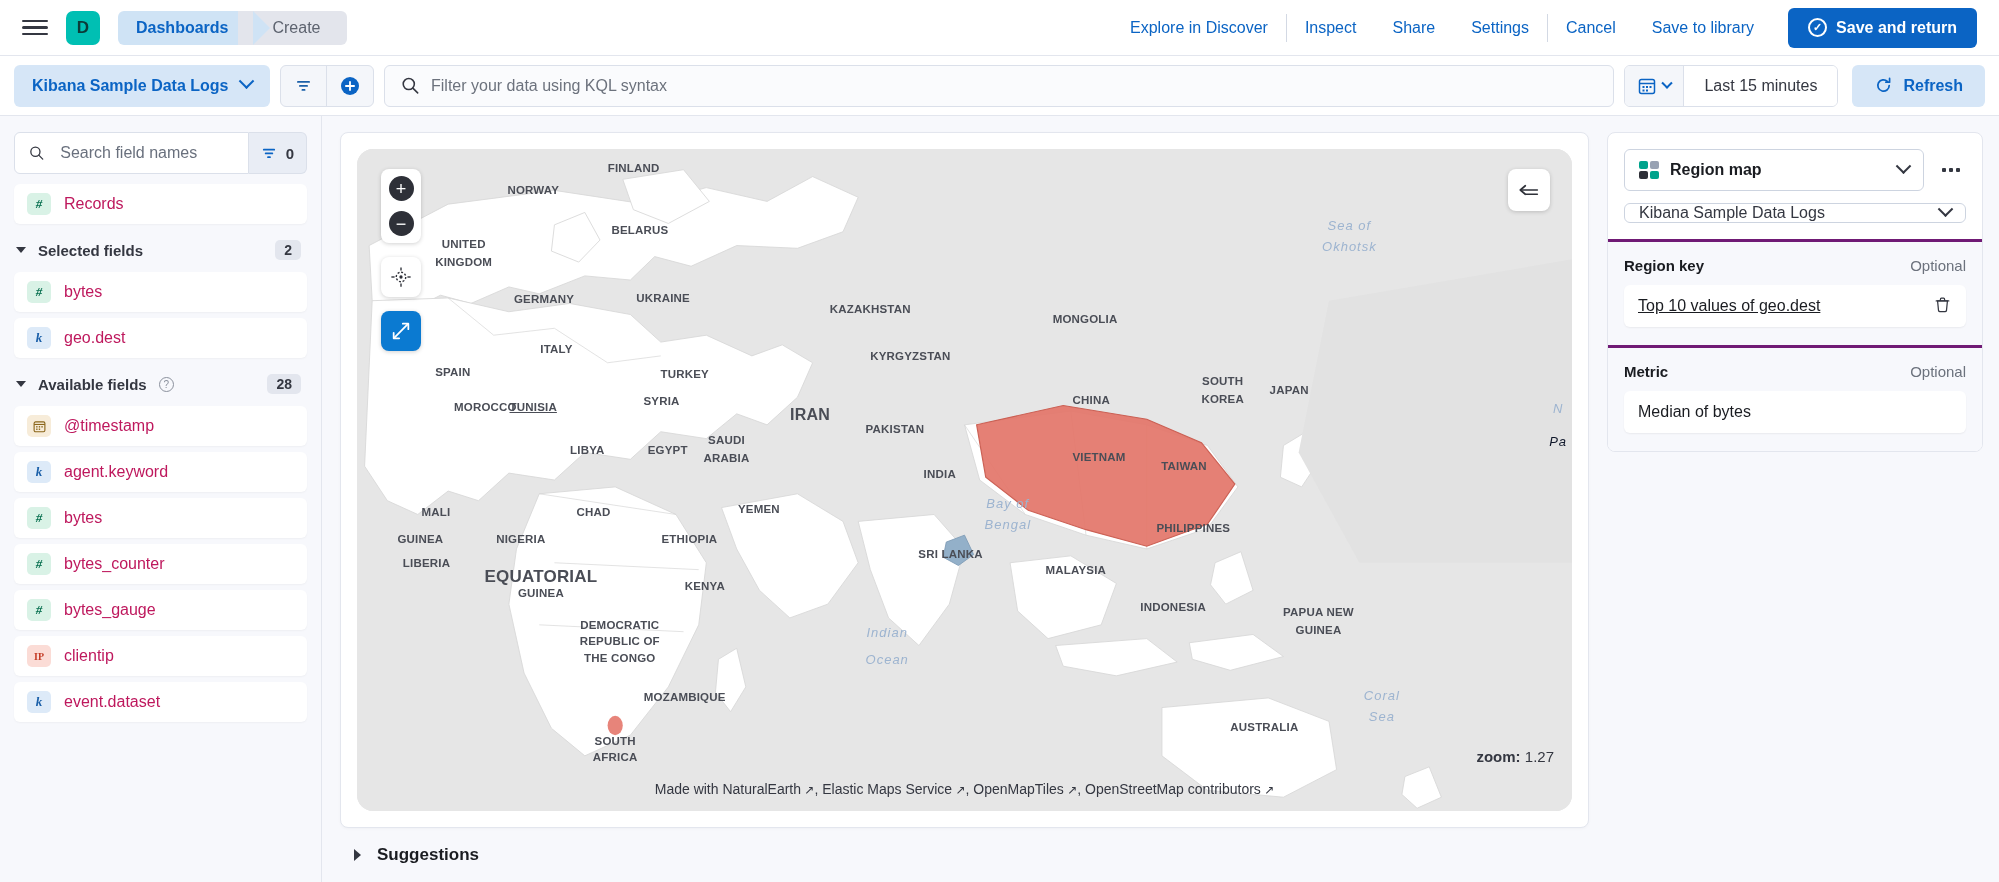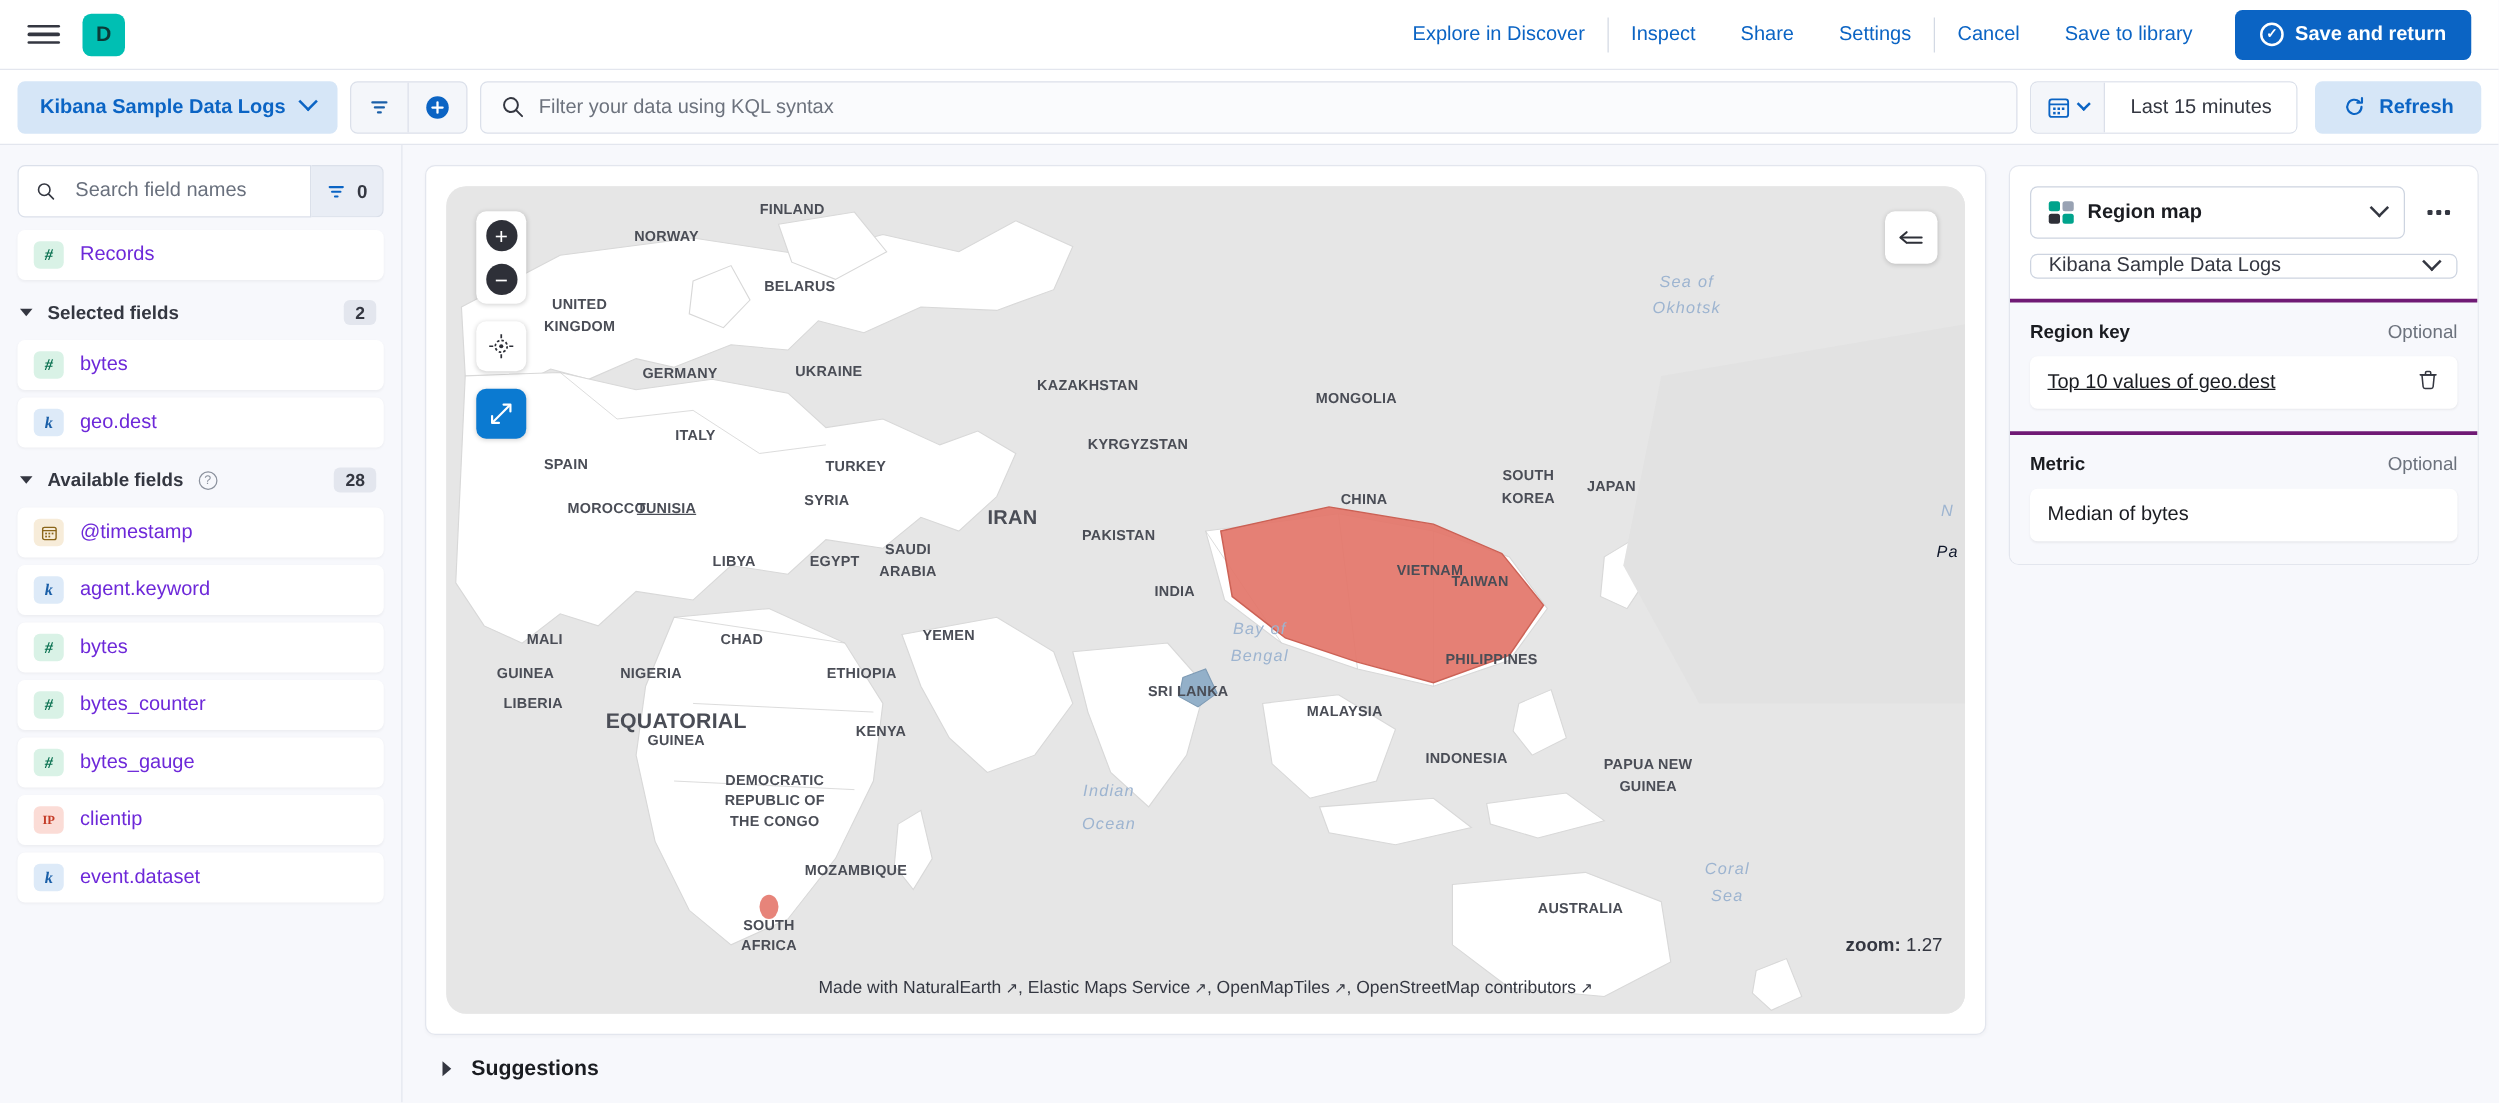--- a/index.html
+++ b/index.html
@@ -176,21 +176,21 @@
   .ftype {
     width: 24px; height: 22px; border-radius: 5px;
     display:flex; align-items:center; justify-content:center;
     font-size: 13px; font-weight: 700; font-style: italic;
     font-family: "Liberation Serif", serif;
   }
   .ftype.num { background:#d9f2e6; color:#0a7151; }
   .ftype.key { background:#ddeaf8; color:#1a5fa8; }
   .ftype.date { background:#f7ecd9; color:#8a6519; font-style:normal; font-size:14px; }
   .ftype.ip { background:#fbdcd6; color:#c43b26; font-style:normal; font-size:10px; font-weight:700; }
-  .fname { font-size: 16px; color:#6d28d9; }
+  .fname { font-size: 16px; color:#be185d; }
 
   .group-head {
     display:flex; align-items:center; gap: 12px;
     padding: 10px 6px 6px 2px;
   }
   .group-title { font-size: 15px; font-weight: 700; color:#343741; }
   .group-count {
     margin-left:auto; background:#e3e6ee; color:#343741;
     border-radius: 5px; padding: 2px 9px; font-size:14px; font-weight:600;
   }
@@ -314,20 +314,24 @@
 </head>
 <body>
 
 <div class="topnav">
   <div class="hamburger">
     <span></span>
       <span></span>
       <span></span>
   </div>
   <div class="space-avatar">D</div>
+  <div class="breadcrumbs">
+    <div class="crumb first">Dashboards</div>
+    <div class="crumb last">Create</div>
+  </div>
 
   <div class="topnav-right">
     <div class="nav-link">Explore in Discover</div>
     <div class="nav-sep"></div>
     <div class="nav-link">Inspect</div>
     <div class="nav-link">Share</div>
     <div class="nav-link">Settings</div>
     <div class="nav-sep"></div>
     <div class="nav-link">Cancel</div>
     <div class="nav-link">Save to library</div>
@@ -564,21 +568,21 @@
               <div style="position: absolute; transform: translate(-50%, -50%); white-space: nowrap; font-size: 16px; font-weight: 700; color: rgb(74, 77, 86); letter-spacing: 0.2px; left: 453px; top: 266.179px;">IRAN</div>
               <div style="position: absolute; transform: translate(-50%, -50%); white-space: nowrap; font-size: 11.5px; font-weight: 700; color: rgb(74, 77, 86); letter-spacing: 0.2px; left: 734.256px; top: 251.008px;">CHINA</div>
               <div style="position: absolute; transform: translate(-50%, -50%); white-space: nowrap; font-size: 11.5px; font-weight: 700; color: rgb(74, 77, 86); letter-spacing: 0.2px; left: 80.3817px; top: 258px; margin-left: 48px;">MOROCCO</div>
               <div style="position: absolute; transform: translate(-50%, -50%); white-space: nowrap; font-size: 11.5px; font-weight: 700; color: rgb(74, 77, 86); letter-spacing: 0.2px; left: 230.324px; top: 300.658px;">LIBYA</div>
               <div style="position: absolute; transform: translate(-50%, -50%); white-space: nowrap; font-size: 11.5px; font-weight: 700; color: rgb(74, 77, 86); letter-spacing: 0.2px; left: 310.706px; top: 300.658px;">EGYPT</div>
               <div style="position: absolute; transform: translate(-50%, -50%); white-space: nowrap; font-size: 11.5px; font-weight: 700; color: rgb(74, 77, 86); letter-spacing: 0.2px; left: 369.447px; top: 291.004px;">SAUDI</div>
               <div style="position: absolute; transform: translate(-50%, -50%); white-space: nowrap; font-size: 11.5px; font-weight: 700; color: rgb(74, 77, 86); letter-spacing: 0.2px; left: 369.447px; top: 308.933px;">ARABIA</div>
               <div style="position: absolute; transform: translate(-50%, -50%); white-space: nowrap; font-size: 11.5px; font-weight: 700; color: rgb(74, 77, 86); letter-spacing: 0.2px; left: 537.939px; top: 279.971px;">PAKISTAN</div>
               <div style="position: absolute; transform: translate(-50%, -50%); white-space: nowrap; font-size: 11.5px; font-weight: 700; color: rgb(74, 77, 86); letter-spacing: 0.2px; left: 827.004px; top: 317.208px;">TAIWAN</div>
               <div style="position: absolute; transform: translate(-50%, -50%); white-space: nowrap; font-size: 11.5px; font-weight: 700; color: rgb(74, 77, 86); letter-spacing: 0.2px; left: 582.767px; top: 325.483px;">INDIA</div>
-              <div style="position: absolute; transform: translate(-50%, -50%); white-space: nowrap; font-size: 11.5px; font-weight: 700; color: rgb(74, 77, 86); letter-spacing: 0.2px; left: 741.985px; top: 307.554px; margin-left: 45px;">VIETNAM</div>
+              <div style="position: absolute; transform: translate(-50%, -50%); white-space: nowrap; font-size: 11.5px; font-weight: 700; color: rgb(74, 77, 86); letter-spacing: 0.2px; left: 741.985px; top: 307.554px;">VIETNAM</div>
               <div style="position: absolute; transform: translate(-50%, -50%); white-space: nowrap; font-size: 11.5px; font-weight: 700; color: rgb(74, 77, 86); letter-spacing: 0.2px; left: 78.8359px; top: 362.721px;">MALI</div>
               <div style="position: absolute; transform: translate(-50%, -50%); white-space: nowrap; font-size: 11.5px; font-weight: 700; color: rgb(74, 77, 86); letter-spacing: 0.2px; left: 236.508px; top: 362.721px;">CHAD</div>
               <div style="position: absolute; transform: translate(-50%, -50%); white-space: nowrap; font-size: 11.5px; font-weight: 700; color: rgb(74, 77, 86); letter-spacing: 0.2px; left: 401.908px; top: 359.962px;">YEMEN</div>
               <div style="position: absolute; transform: translate(-50%, -50%); white-space: nowrap; font-size: 11.5px; font-weight: 700; color: rgb(74, 77, 86); letter-spacing: 0.2px; left: 63.3779px; top: 390.304px;">GUINEA</div>
               <div style="position: absolute; transform: translate(-50%, -50%); white-space: nowrap; font-size: 11.5px; font-weight: 700; color: rgb(74, 77, 86); letter-spacing: 0.2px; left: 163.855px; top: 390.304px;">NIGERIA</div>
               <div style="position: absolute; transform: translate(-50%, -50%); white-space: nowrap; font-size: 11.5px; font-weight: 700; color: rgb(74, 77, 86); letter-spacing: 0.2px; left: 332.347px; top: 390.304px;">ETHIOPIA</div>
               <div style="position: absolute; transform: translate(-50%, -50%); white-space: nowrap; font-size: 11.5px; font-weight: 700; color: rgb(74, 77, 86); letter-spacing: 0.2px; left: 836.279px; top: 379.271px;">PHILIPPINES</div>
               <div style="position: absolute; transform: translate(-50%, -50%); white-space: nowrap; font-size: 11.5px; font-weight: 700; color: rgb(74, 77, 86); letter-spacing: 0.2px; left: 69.5611px; top: 413.75px;">LIBERIA</div>
               <div style="position: absolute; transform: translate(-50%, -50%); white-space: nowrap; font-size: 11.5px; font-weight: 700; color: rgb(74, 77, 86); letter-spacing: 0.2px; left: 593.588px; top: 405.475px;">SRI LANKA</div>
               <div style="position: absolute; transform: translate(-50%, -50%); white-space: nowrap; font-size: 17px; font-weight: 700; color: rgb(74, 77, 86); letter-spacing: 0.2px; left: 183.95px; top: 427.542px;">EQUATORIAL</div>

